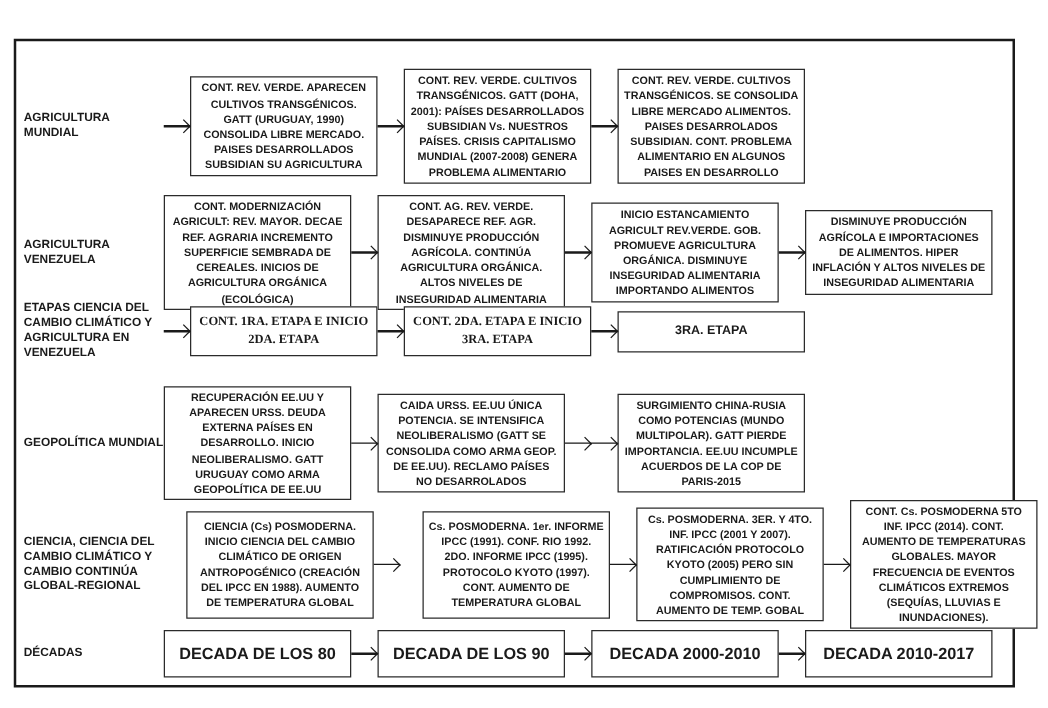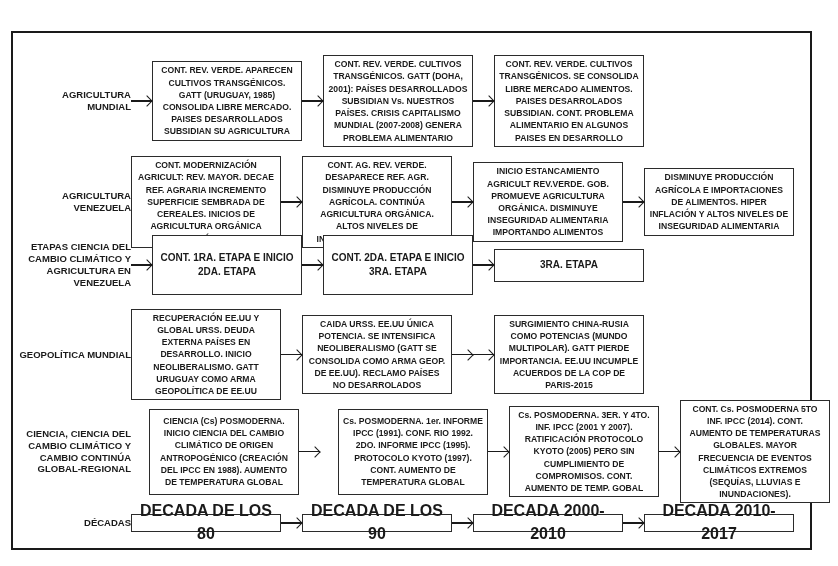--- a/index.html
+++ b/index.html
@@ -1,49 +1,49 @@
 <!DOCTYPE html>
 <html><head>
 <meta charset="utf-8">
 <style>
   html,body{margin:0;padding:0;background:#ffffff;}
   body{width:838px;height:566px;position:relative;font-family:"Liberation Sans",sans-serif;color:#1a1a1a;}
   .frame{position:absolute;left:11px;top:31px;width:797px;height:515px;border:2px solid #1a1a1a;background:#fff;}
   .row{position:absolute;left:0;width:100%;display:flex;align-items:center;}
-  .label{width:112px;margin-left:6px;flex:0 0 112px;text-align:right;font-weight:bold;font-size:9.5px;line-height:1.25;}
+  .label{width:112px;margin-left:6px;flex:0 0 112px;text-align:left;font-weight:bold;font-size:9.5px;line-height:1.25;}
   .cells{display:flex;align-items:center;flex:1;margin-right:12px;}
   .box{flex:0 0 150px;width:150px;box-sizing:border-box;border:1.6px solid #2b2b2b;background:#fff;
        display:flex;align-items:center;justify-content:center;text-align:center;
        font-weight:bold;font-size:8.6px;line-height:1.42;padding:2px 4px;height:100%;}
   .arrow{flex:0 0 21px;width:21px;position:relative;height:1.6px;background:#1a1a1a;}
   .arrow::after{content:"";position:absolute;right:1px;top:-3.2px;width:7px;height:7px;
        border-top:1.7px solid #1a1a1a;border-right:1.7px solid #1a1a1a;
        transform:rotate(45deg);transform-origin:center;}
   .row-1{top:17px;height:102px;}
   .row-2{top:123px;height:92px;}
   .row-3{top:208px;height:48px;}
   .row-4{top:281px;height:81px;}
   .row-5{top:371px;height:95px;}
   .row-6{top:474px;height:32px;}
   .row-3 .box{font-size:10px;}
   .row-3 .b1,.row-3 .b4{height:33px;}
-  .row-3 .b2,.row-3 .b3{height:60px;}
+  .row-3 .b2,.row-3 .b3{height:40px;font-family:Liberation Serif, serif;}
   .row-5 .b1,.row-5 .b2{height:86px;margin-left:18px;}
-  .row-6 .box{height:18px;font-size:16px;text-align:center;}
+  .row-6 .box{height:38px;font-size:13px;text-align:center;}
 </style>
 </head>
 <body>
 
 <div class="frame">
 
   <div class="row row-1">
     <div class="label">AGRICULTURA MUNDIAL</div>
     <div class="cells">
       <div class="arrow"></div>
-      <div class="box b2">CONT. REV. VERDE. APARECEN CULTIVOS TRANSGÉNICOS. GATT (URUGUAY, 1985) CONSOLIDA LIBRE MERCADO. PAISES DESARROLLADOS SUBSIDIAN SU AGRICULTURA</div>
+      <div class="box b2">CONT. REV. VERDE. APARECEN CULTIVOS TRANSGÉNICOS. GATT (URUGUAY, 1990) CONSOLIDA LIBRE MERCADO. PAISES DESARROLLADOS SUBSIDIAN SU AGRICULTURA</div>
       <div class="arrow"></div>
       <div class="box b3">CONT. REV. VERDE. CULTIVOS TRANSGÉNICOS. GATT (DOHA, 2001): PAÍSES DESARROLLADOS SUBSIDIAN Vs. NUESTROS PAÍSES. CRISIS CAPITALISMO MUNDIAL (2007-2008) GENERA PROBLEMA ALIMENTARIO</div>
       <div class="arrow"></div>
       <div class="box b4">CONT. REV. VERDE. CULTIVOS TRANSGÉNICOS. SE CONSOLIDA LIBRE MERCADO ALIMENTOS. PAISES DESARROLADOS SUBSIDIAN. CONT. PROBLEMA ALIMENTARIO EN ALGUNOS PAISES EN DESARROLLO</div>
     </div>
   </div>
 
   <div class="row row-2">
     <div class="label">AGRICULTURA VENEZUELA</div>
     <div class="cells">
@@ -65,21 +65,21 @@
       <div class="arrow"></div>
       <div class="box b3">CONT. 2DA. ETAPA E INICIO 3RA. ETAPA</div>
       <div class="arrow"></div>
       <div class="box b4">3RA. ETAPA</div>
     </div>
   </div>
 
   <div class="row row-4">
     <div class="label">GEOPOLÍTICA MUNDIAL</div>
     <div class="cells">
-      <div class="box b1">RECUPERACIÓN EE.UU Y GLOBAL URSS. DEUDA EXTERNA PAÍSES EN DESARROLLO. INICIO NEOLIBERALISMO. GATT URUGUAY COMO ARMA GEOPOLÍTICA DE EE.UU</div>
+      <div class="box b1">RECUPERACIÓN EE.UU Y APARECEN URSS. DEUDA EXTERNA PAÍSES EN DESARROLLO. INICIO NEOLIBERALISMO. GATT URUGUAY COMO ARMA GEOPOLÍTICA DE EE.UU</div>
       <div class="arrow"></div>
       <div class="box b2">CAIDA URSS. EE.UU ÚNICA POTENCIA. SE INTENSIFICA NEOLIBERALISMO (GATT SE CONSOLIDA COMO ARMA GEOP. DE EE.UU). RECLAMO PAÍSES NO DESARROLADOS</div>
       <div class="arrow"></div>
       <div class="arrow"></div>
       <div class="box b4">SURGIMIENTO CHINA-RUSIA COMO POTENCIAS (MUNDO MULTIPOLAR). GATT PIERDE IMPORTANCIA. EE.UU INCUMPLE ACUERDOS DE LA COP DE PARIS-2015</div>
     </div>
   </div>
 
   <div class="row row-5">
     <div class="label">CIENCIA, CIENCIA DEL CAMBIO CLIMÁTICO Y CAMBIO CONTINÚA GLOBAL-REGIONAL</div>

